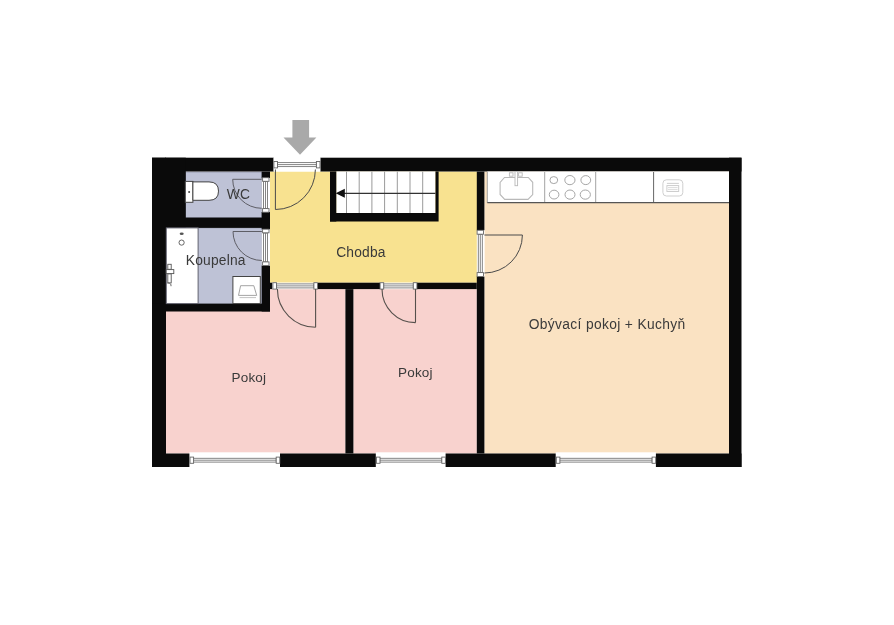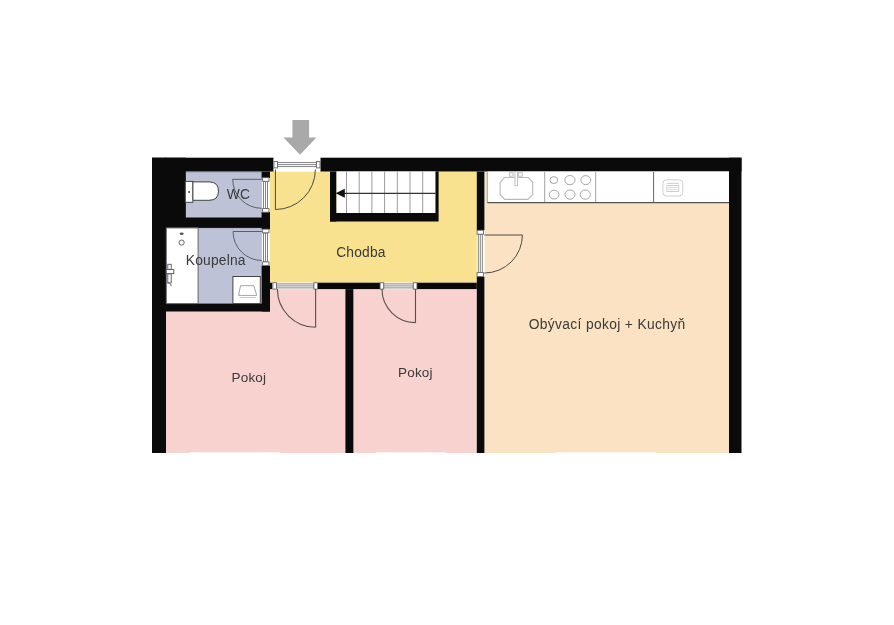--- a/index.html
+++ b/index.html
@@ -1,16 +1,16 @@
 <!DOCTYPE html>
 <html><head>
 <meta charset="utf-8">
 <style>
 html,body{margin:0;padding:0;background:#fff;}
-#plan{width:894px;height:453px;position:relative;font-family:"Liberation Sans",sans-serif;}
+#plan{width:894px;height:625px;position:relative;font-family:"Liberation Sans",sans-serif;}
 svg{display:block;}
 </style>
 </head>
 <body>
 <div id="plan">
 <svg width="894" height="625" viewBox="0 0 894 625">
 <rect x="0" y="0" width="894" height="625" fill="#ffffff"></rect>
 
 <rect x="270" y="171.5" width="207" height="111.2" fill="#f8e290"></rect>
 

